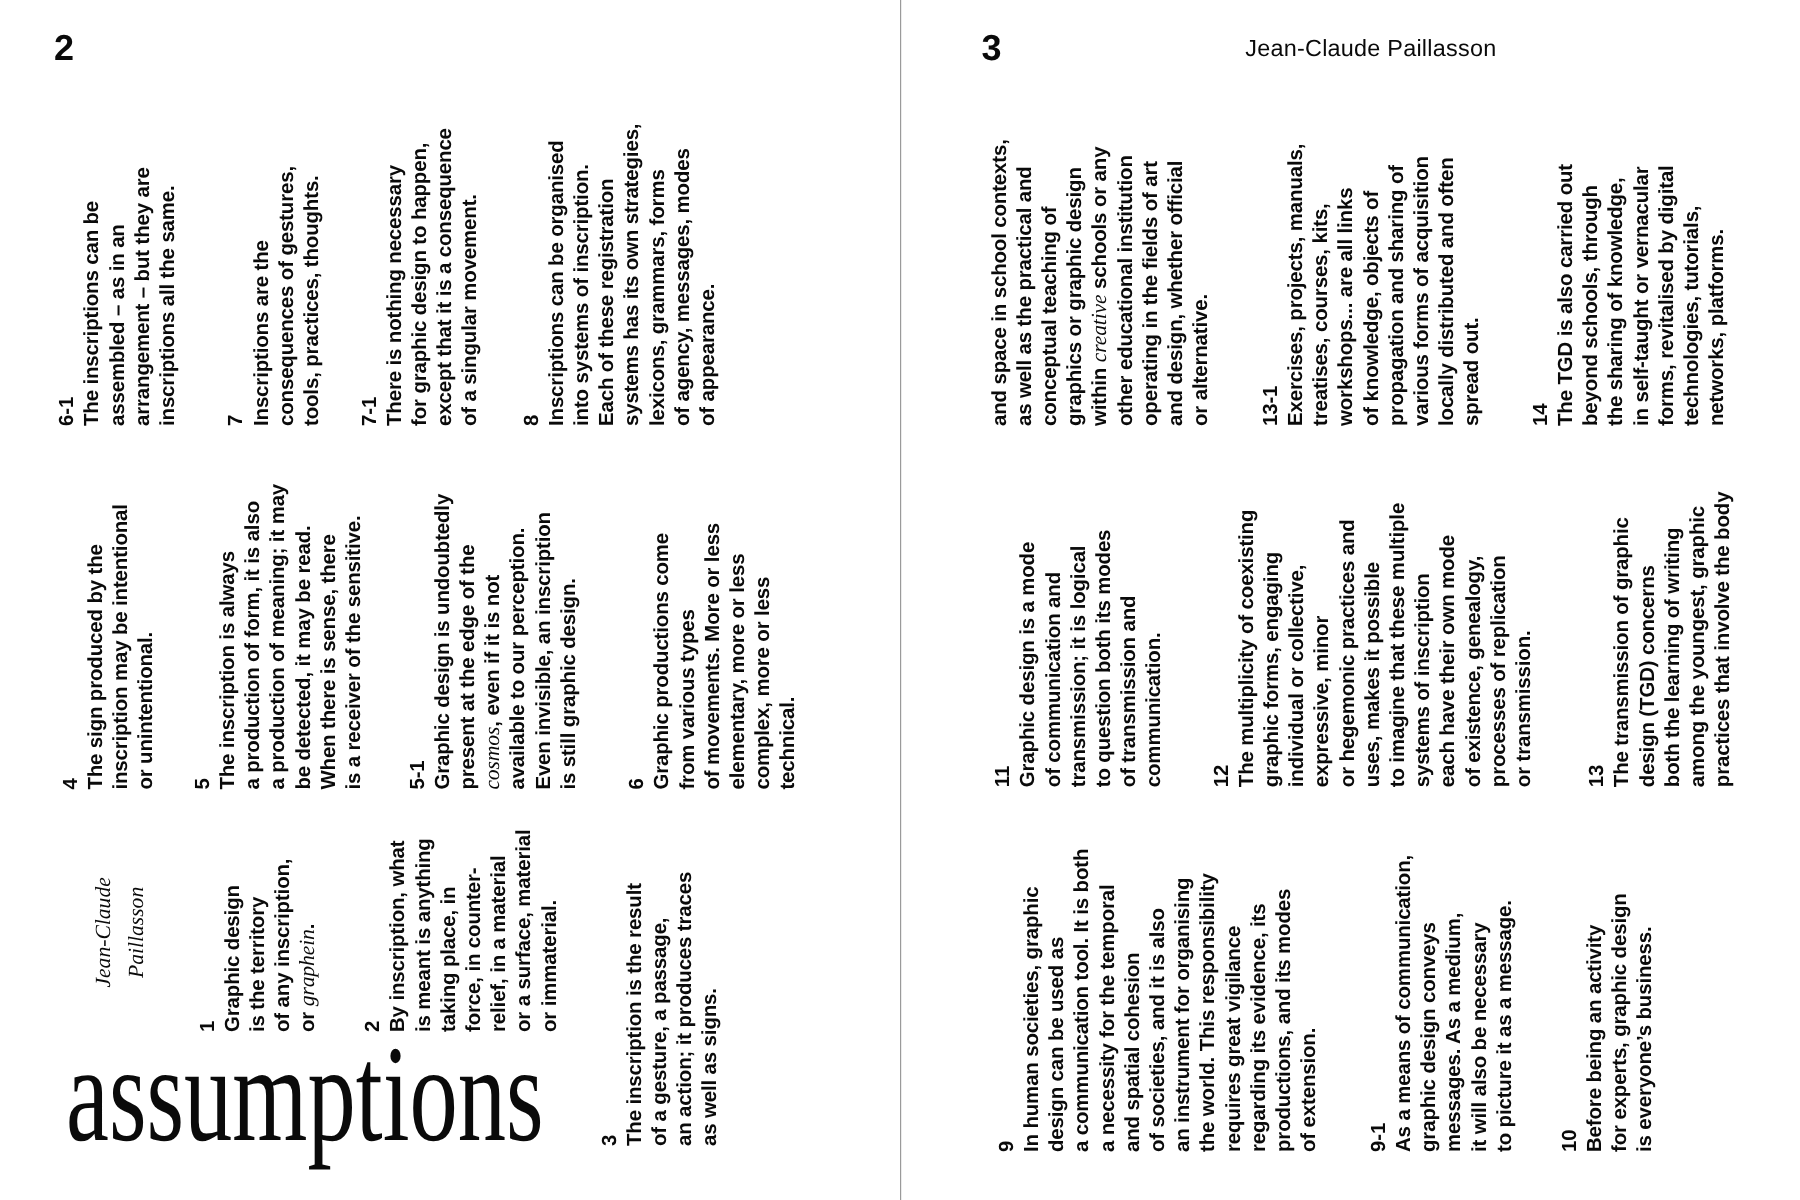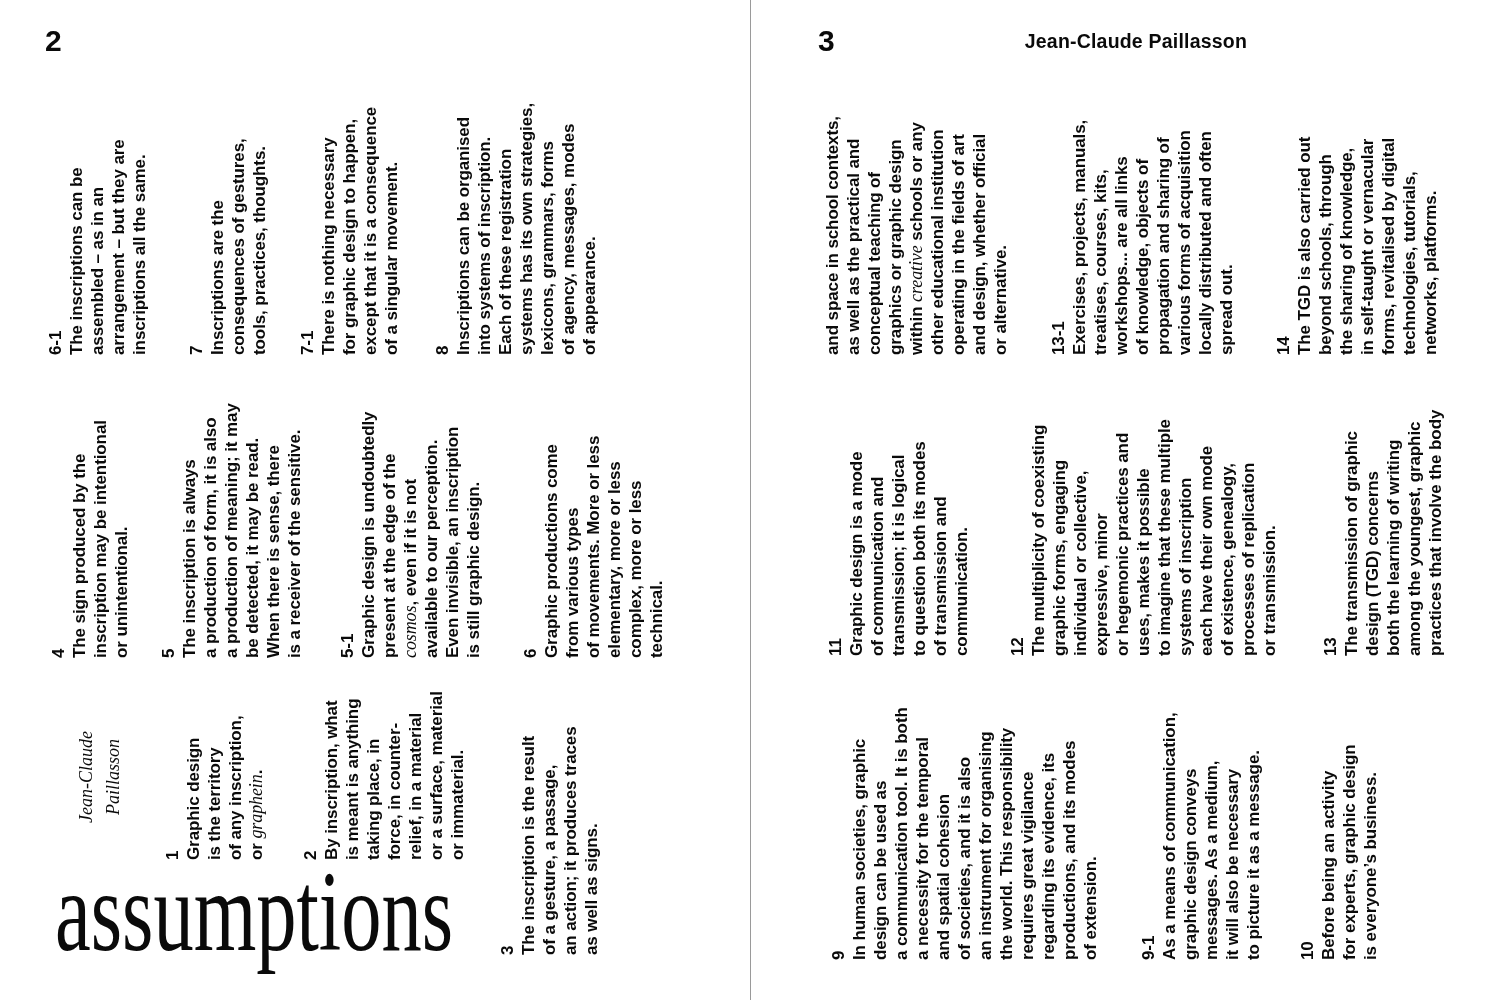--- a/index.html
+++ b/index.html
@@ -3,21 +3,21 @@
 <meta charset="utf-8">
 <style>
   html,body { margin:0; padding:0; background:#fff; }
   .spread {
     position:relative; width:1500px; height:1000px; overflow:hidden;
     background:#ffffff; color:#0a0a0a;
     font-family:"Liberation Sans", sans-serif;
   }
   .divider { position:absolute; top:0; width:1px; height:1000px; background:#9a9a9a; }
   .pagenum { position:absolute; font-weight:700; font-size:30px; line-height:1; }
-  .running  { position:absolute; font-weight:700; font-size:19.5px; line-height:1; letter-spacing:0.2px; }
+  .running  { position:absolute; font-weight:400; font-size:19.5px; line-height:1; letter-spacing:0.2px; }
   .vblock {
     position:absolute; transform:rotate(-90deg); transform-origin:0 0;
     width:345px; font-weight:700; font-size:17px; line-height:21px;
     letter-spacing:-0.1px; white-space:normal;
   }
   .vblock em {
     font-family:"Liberation Serif", serif; font-style:italic;
     font-weight:400; font-size:18px;
   }
   .vblock .num { display:block; }

